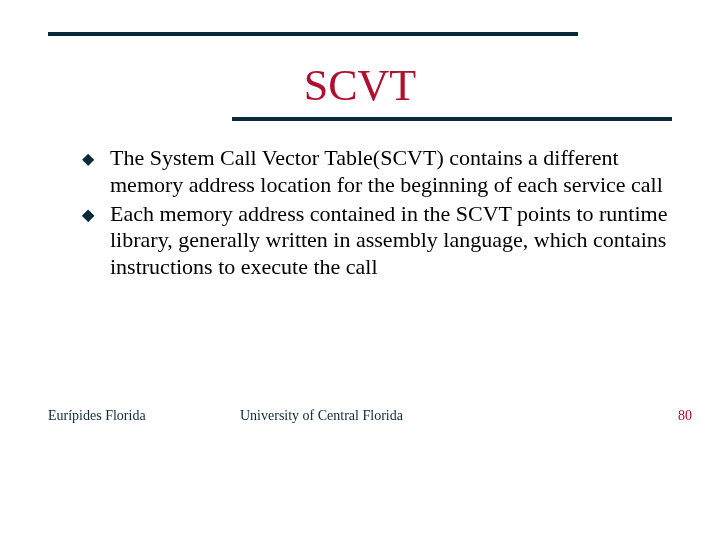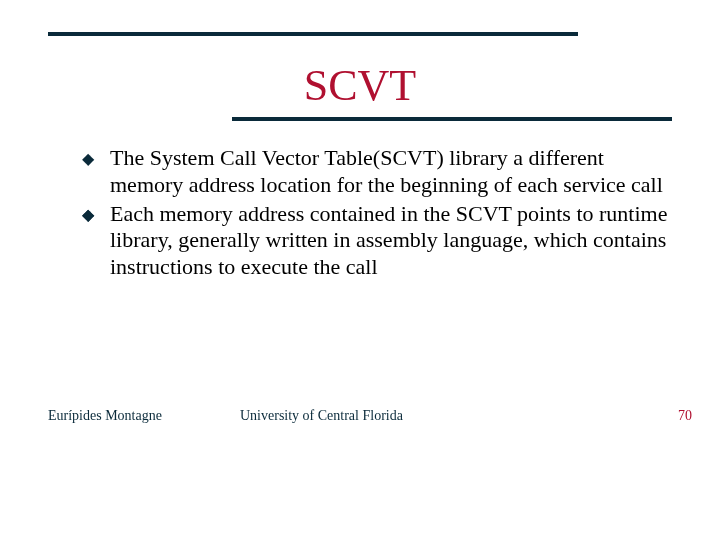--- a/index.html
+++ b/index.html
@@ -102,30 +102,30 @@
 
   <h1 class="title">SCVT</h1>
 
   <div class="title-rule-wrap">
     <div class="title-rule"></div>
   </div>
 
   <div class="content">
     <div class="bullet-item">
       <span class="bullet-icon">◆</span>
-      <span>The System Call Vector Table(SCVT) library a different memory address location for the beginning of each service call</span>
+      <span>The System Call Vector Table(SCVT) contains a different memory address location for the beginning of each service call</span>
     </div>
     <div class="bullet-item">
       <span class="bullet-icon">◆</span>
     </div>
     <div class="bullet-item">
       <span class="bullet-icon">◆</span>
       <span>Each memory address contained in the SCVT points to runtime library, generally written in assembly language, which contains instructions to execute the call</span>
     </div>
   </div>
 
   <div class="footer">
-    <span class="footer-left">Eurípides Montagne</span>
+    <span class="footer-left">Eurípides Florida</span>
     <span class="footer-center">University of Central Florida</span>
-    <span class="footer-right">70</span>
+    <span class="footer-right">80</span>
   </div>
 
 </div>
 
 </body></html>

